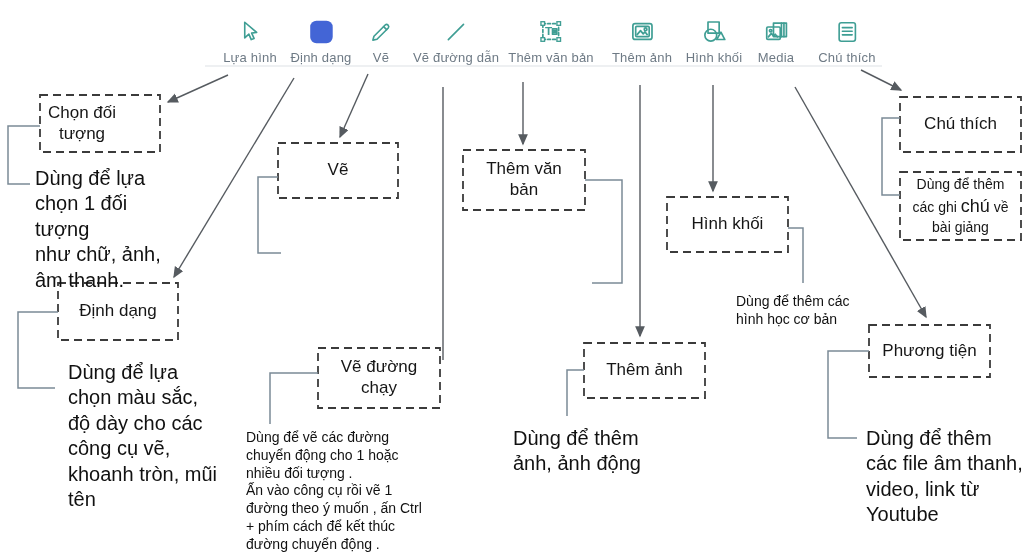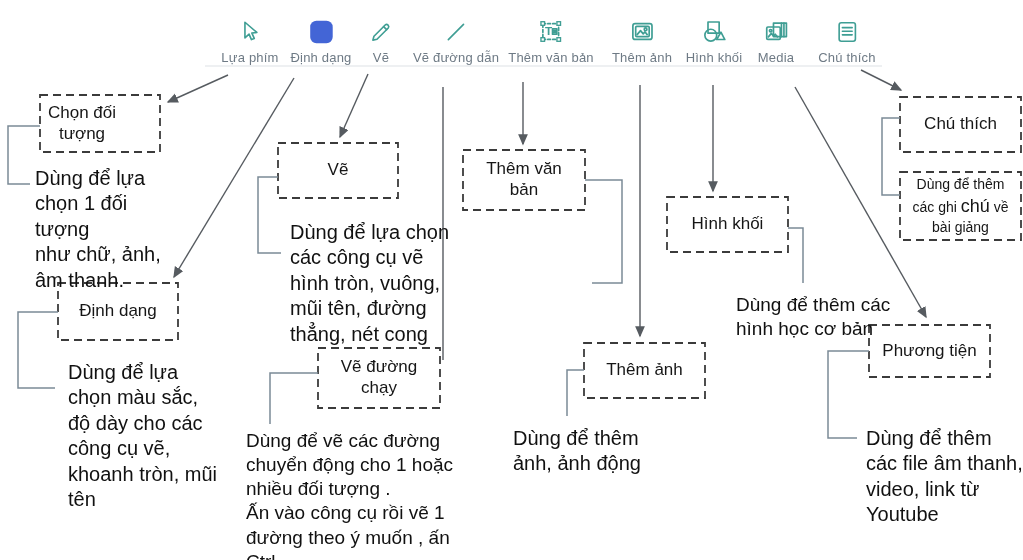--- a/index.html
+++ b/index.html
@@ -9,21 +9,21 @@
   }
   
   .tool{position:absolute; top:16px; transform:translateX(-50%);
         display:flex; flex-direction:column; align-items:center; gap:3px; cursor:pointer;}
   .tool .ico{height:31px; display:flex; align-items:center; justify-content:center;}
   .tool .lbl{font-size:13px; color:#6e7a85; white-space:nowrap; letter-spacing:.2px;}
   
   .dbox{position:absolute; display:flex; align-items:center; justify-content:center;
         text-align:center; font-size:17px; color:#161616; line-height:1.22; white-space:pre-line;}
   .desc{position:absolute; font-size:20px; color:#111; line-height:1.27; white-space:pre-line;}
-  .desc.small{font-size:19px;}
+  .desc.small{font-size:14px;}
   .notebox{position:absolute; display:flex; align-items:center; justify-content:center;
            text-align:center; font-size:14px; color:#161616; line-height:1.35; padding:4px 8px; box-sizing:border-box;}
   .notebox .hl{font-size:18px;margin-top:27px;}
   svg.overlay{position:absolute; left:0; top:0; pointer-events:none;}
   .ic{stroke:#3f9e94; fill:none; stroke-width:1.5; stroke-linejoin:round; stroke-linecap:round;}
 </style>
 </head>
 <body>
 
 <div id="canvas">
@@ -76,21 +76,21 @@
   </svg>
 
   <div>
 
     <div class="tool" style="left:250px">
       <span class="ico">
         <svg width="26" height="26" viewBox="0 0 24 24">
             <path class="ic" d="M7 3 L7 17.5 L10.8 14 L13 19 L15.6 17.9 L13.4 13 L18 12.4 Z"></path>
           </svg>
       </span>
-      <span class="lbl">Lựa phím</span>
+      <span class="lbl">Lựa hình</span>
     </div>
 
     <div class="tool" style="left:321px">
       <span class="ico">
         <svg width="30" height="30" viewBox="0 0 24 24">
             <rect x="3" y="3" width="18" height="18" rx="5" fill="#4365d6"></rect>
           </svg>
       </span>
       <span class="lbl">Định dạng</span>
     </div>
@@ -201,25 +201,20 @@
   <div class="desc" style="left:35px;top:166px;width:150px">Dùng để lựa
 chọn 1 đối tượng
 như chữ, ảnh,
 âm thanh.</div>
   <div class="desc" style="left:68px;top:360px;width:150px">Dùng để lựa
 chọn màu sắc,
 độ dày cho các
 công cụ vẽ,
 khoanh tròn, mũi
 tên</div>
-  <div class="desc" style="left:290px;top:220px;width:170px">Dùng để lựa chọn
-các công cụ vẽ
-hình tròn, vuông,
-mũi tên, đường
-thẳng, nét cong</div>
   <div class="desc small" style="left:246px;top:429px;width:210px">Dùng để vẽ các đường
 chuyển động cho  1 hoặc
 nhiều đối tượng .
 Ấn vào công cụ rồi vẽ 1
 đường theo ý muốn , ấn Ctrl
 + phím cách để kết thúc
 đường chuyển động .</div>
   <div class="desc" style="left:513px;top:426px;width:140px">Dùng để thêm
 ảnh, ảnh động</div>
   <div class="desc small" style="left:736px;top:293px;width:170px">Dùng để thêm các

